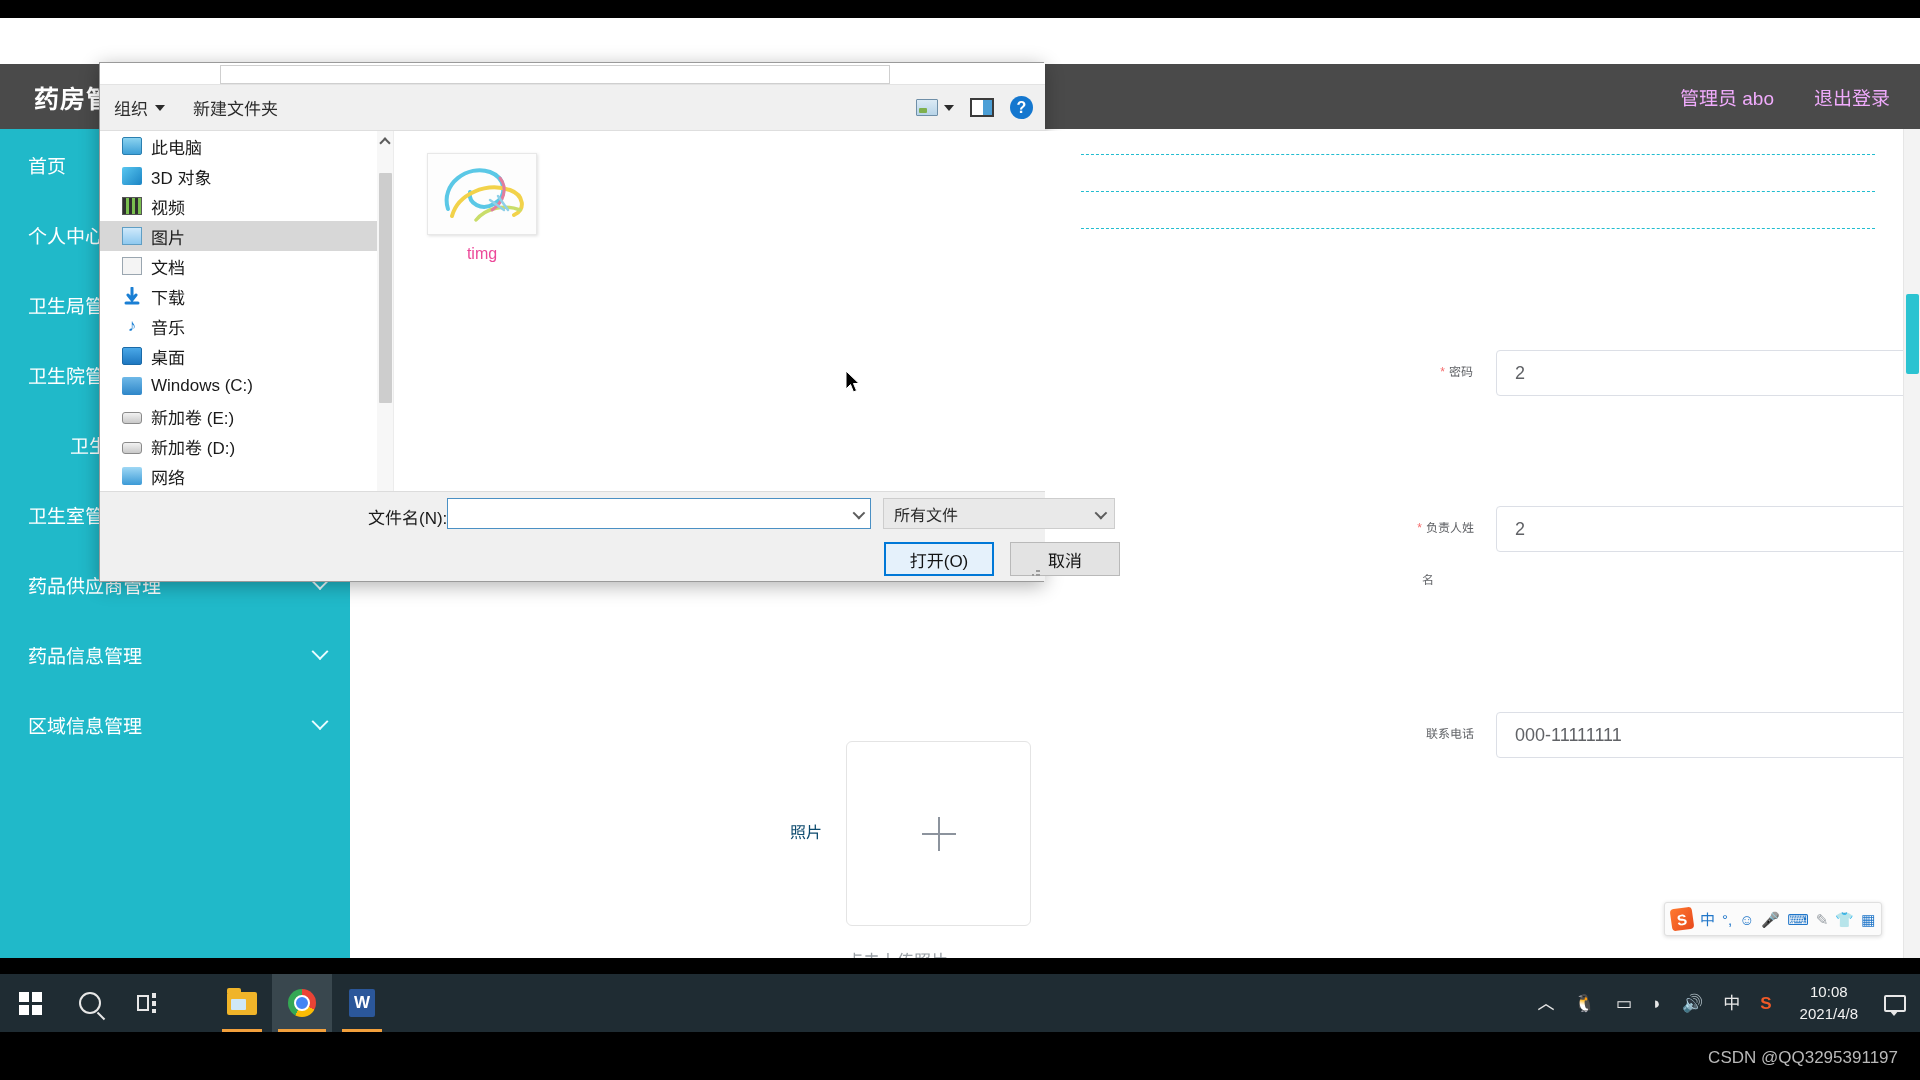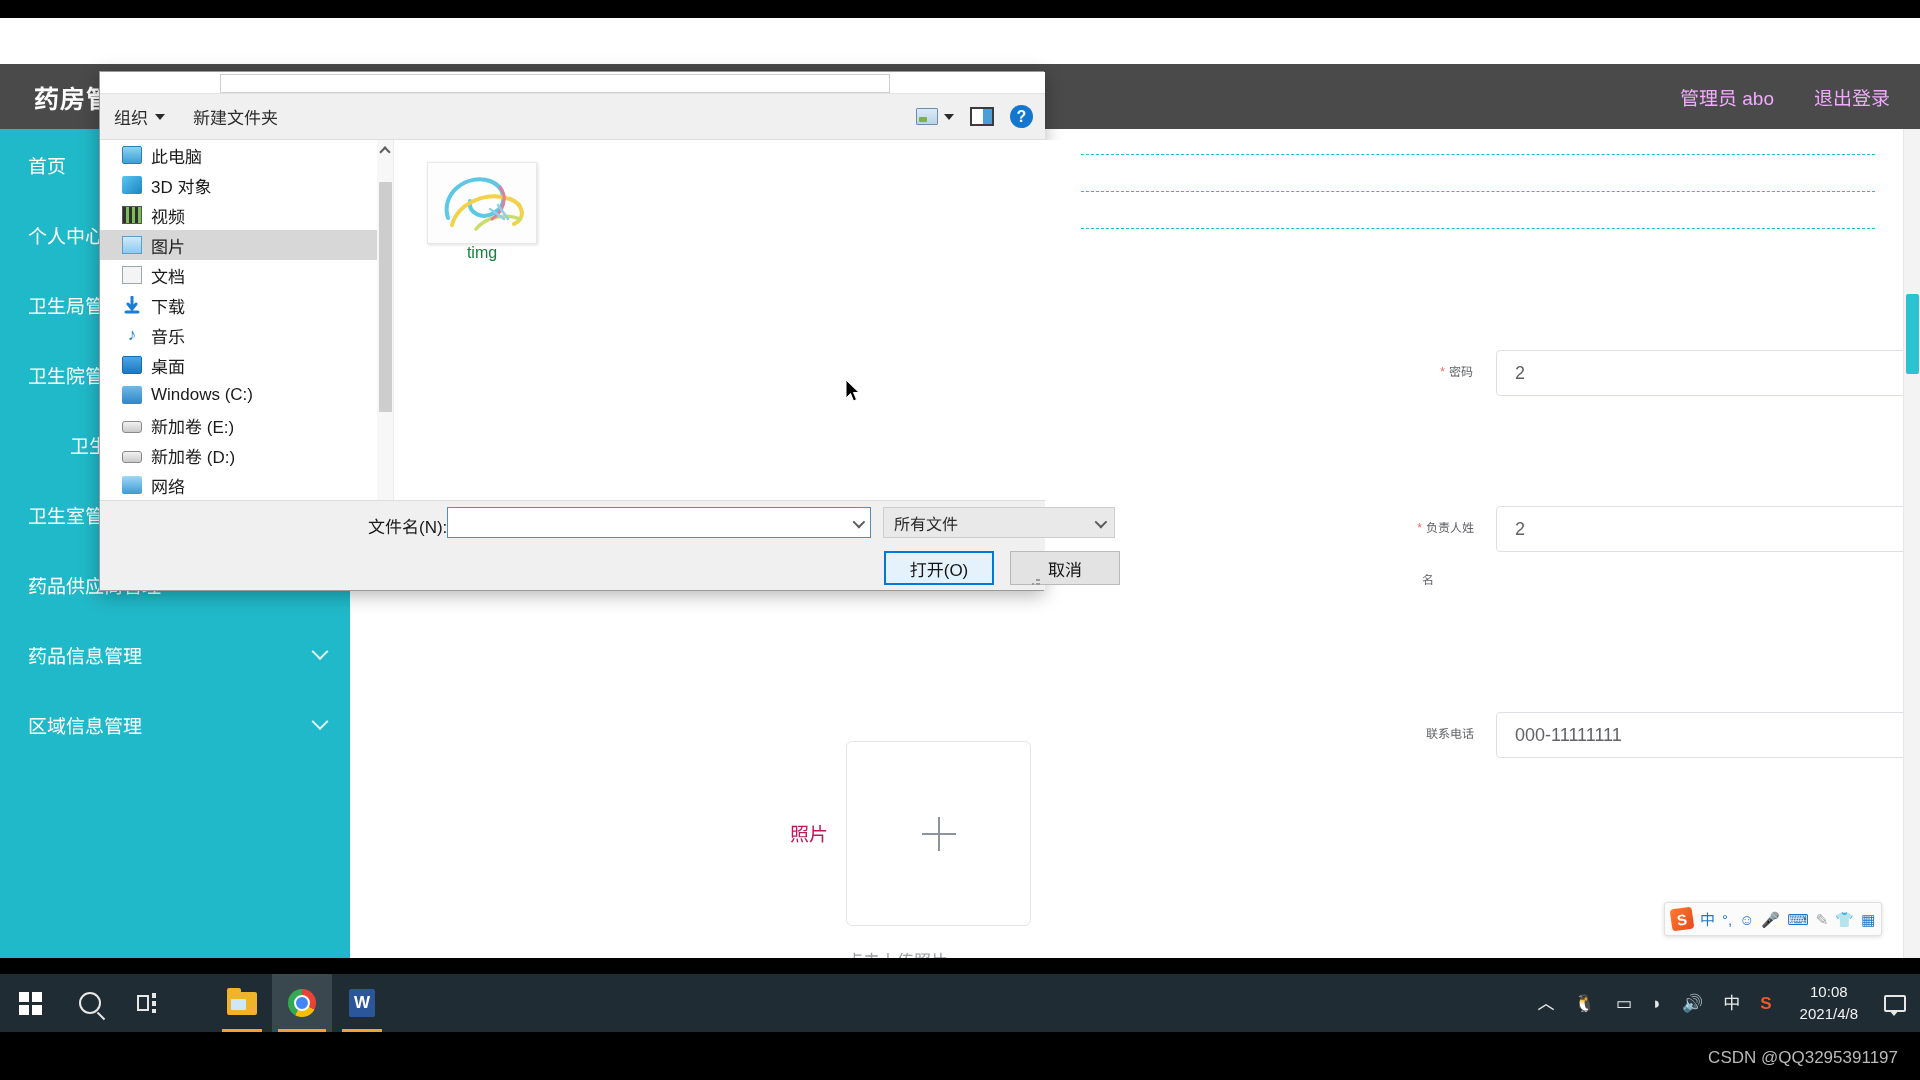--- a/index.html
+++ b/index.html
@@ -101,21 +101,21 @@
     border-radius: 4px;
     background: #fff;
     display: flex; align-items: center;
     padding: 0 18px;
     font-size: 18px; color: #606266;
   }
 
   
   .photo-label {
     position: absolute; left: 440px; top: 690px;
-    font-size: 19px; color: #be185d;
+    font-size: 16px; color: #0c4a6e;
   }
   .uploader {
     position: absolute; left: 496px; top: 612px;
     width: 185px; height: 185px;
     border: 1px solid #e4e4e4;
     border-radius: 6px;
     background: #fff;
     display: flex; align-items: center; justify-content: center;
   }
   .uploader .plus {
@@ -144,21 +144,21 @@
   }
   .page-scroll .arrow-dn {
     position: absolute; left: 4px; bottom: 8px;
     width: 8px; height: 8px;
     border-right: 2px solid #7a7a7a; border-bottom: 2px solid #7a7a7a;
     transform: rotate(45deg);
   }
 
   
   .dialog {
-    position: absolute; left: 99px; top: 71px;
+    position: absolute; left: 99px; top: 62px;
     width: 945px; height: 520px;
     background: #f0f0f0;
     border: 1px solid #9a9a9a;
     box-shadow: 0 4px 18px rgba(0,0,0,.30);
     font-family: "Liberation Sans", "DejaVu Sans", sans-serif;
   }
   .dlg-titlestrip {
     position: absolute; left: 0; top: 0; width: 945px; height: 22px;
     background: #ffffff; border-bottom: 1px solid #e3e3e3;
   }
@@ -257,21 +257,21 @@
     position: absolute; left: 28px; top: 22px;
     width: 120px; text-align: center;
   }
   .file-thumb {
     width: 110px; height: 82px; margin: 0 auto;
     background: #fdfdfd;
     border: 1px solid #e8e8e8;
     box-shadow: 1px 1px 3px rgba(0,0,0,.13);
     position: relative; overflow: hidden;
   }
-  .file-name { font-size: 16px; color: #15803d; }
+  .file-name { margin-top: 10px; font-size: 16px; color: #ec4899; }
 
   .dlg-footer {
     position: absolute; left: 0; bottom: 0; width: 945px; height: 90px;
     background: #f0f0f0; border-top: 1px solid #dcdcdc;
   }
   .fn-label {
     position: absolute; left: 268px; top: 12px;
     font-size: 17px; color: #1a1a1a;
   }
   .fn-input {

